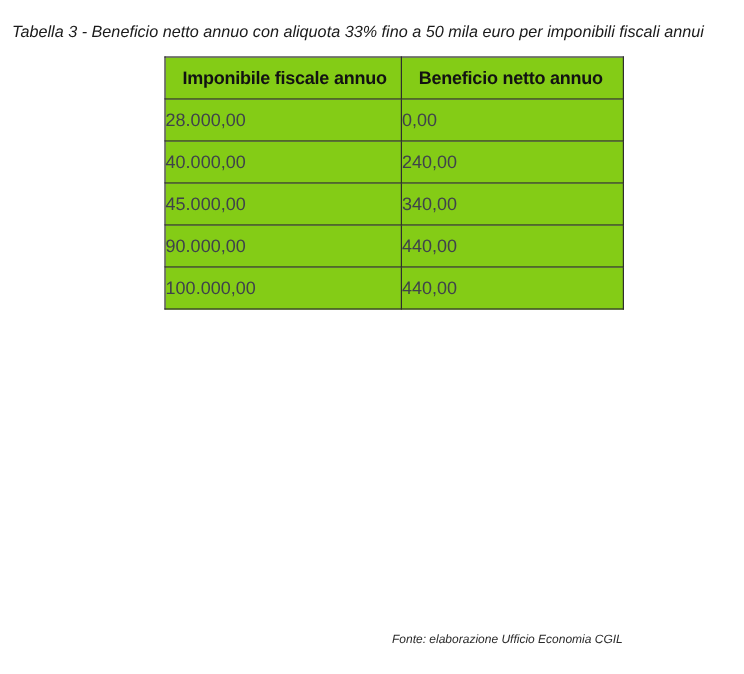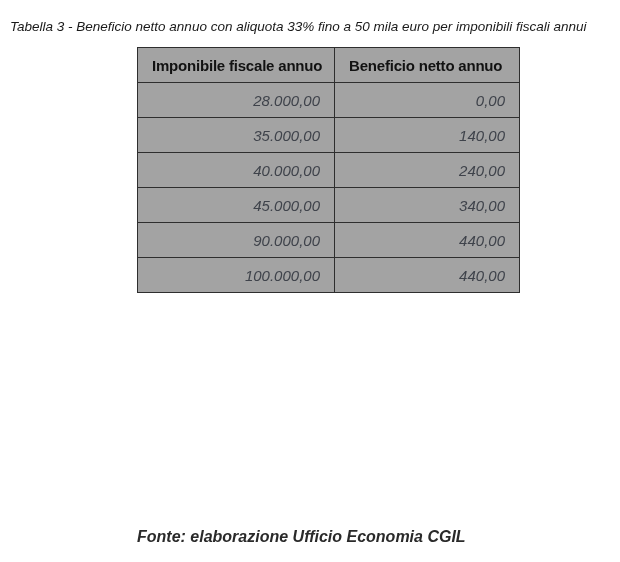--- a/index.html
+++ b/index.html
@@ -24,48 +24,45 @@
     width: 382px;
     border-collapse: collapse;
     table-layout: fixed;
   }
   table.benefit-table th,
   table.benefit-table td {
     border: 1px solid #2e2e2e;
     height: 35px;
     font-size: 15px;
     vertical-align: middle;
-    background: #a3a3a3;
+    background: #84cc16;
   }
   table.benefit-table th {
     text-align: left;
     padding-left: 14px;
     font-weight: bold;
     color: #121212;
     letter-spacing: -0.2px;
   }
   table.benefit-table td {
-    text-align: right;
     padding-right: 14px;
     font-weight: normal;
     color: #3f434b;
-    font-style: italic;
   }
   col.c1 { width: 197px; }
   col.c2 { width: 185px; }
   .source {
     position: absolute;
     left: 137px; top: 528px;
     width: 382px;
-    text-align: left;
-    font-size: 16px;
+    text-align: right;
+    font-size: 10px;
     font-style: italic;
     color: #2a2a2a;
     white-space: nowrap;
-    font-weight: bold;
   }
 </style>
 </head>
 <body>
 
 <div class="caption">Tabella 3 - Beneficio netto annuo con aliquota 33% fino a 50 mila euro per imponibili fiscali annui</div>
 
 <table class="benefit-table">
   <colgroup>
       <col class="c1">
@@ -76,24 +73,20 @@
       <th>Imponibile fiscale annuo</th>
       <th>Beneficio netto annuo</th>
     </tr>
   </thead>
   <tbody>
     <tr>
       <td>28.000,00</td>
       <td>0,00</td>
     </tr>
     <tr>
-      <td>35.000,00</td>
-      <td>140,00</td>
-    </tr>
-    <tr>
       <td>40.000,00</td>
       <td>240,00</td>
     </tr>
     <tr>
       <td>45.000,00</td>
       <td>340,00</td>
     </tr>
     <tr>
       <td>90.000,00</td>
       <td>440,00</td>

